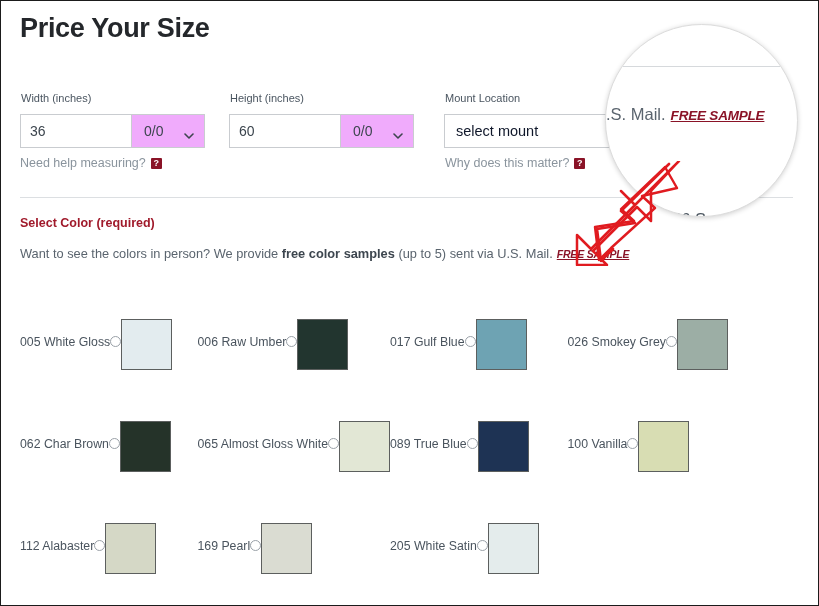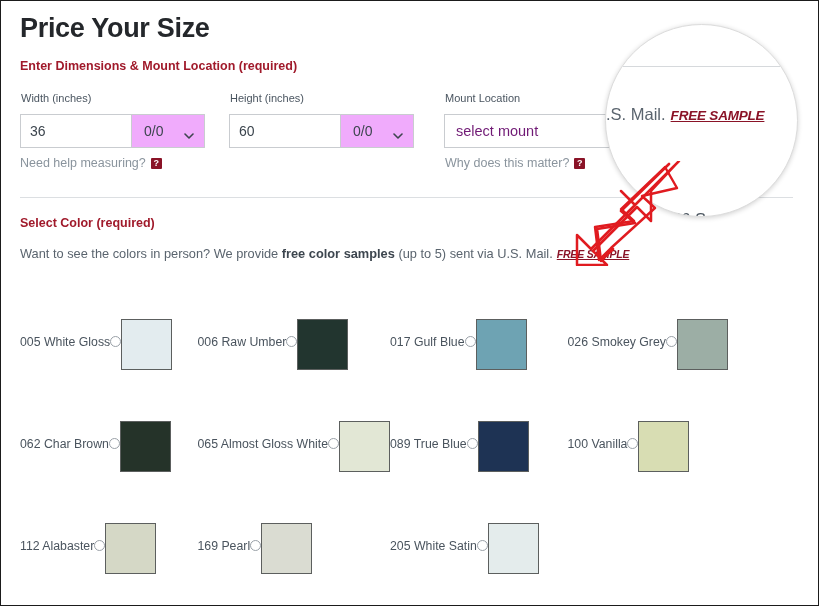--- a/index.html
+++ b/index.html
@@ -109,21 +109,21 @@
     width: 208px;
     height: 34px;
     box-sizing: border-box;
     border: 1px solid #c9ccd0;
     background: #ffffff;
     display: flex;
     align-items: center;
   }
   .mount-select .val {
     font-size: 14.5px;
-    color: #701a75;
+    color: #0f172a;
     padding-left: 11px;
     text-align: center;
   }
 
   .helper {
     position: absolute;
     font-size: 12.5px;
     color: #8a949d;
     display: flex;
     align-items: center;
@@ -266,21 +266,20 @@
   }
 </style>
 </head>
 <body>
 
 <div class="page">
   <div class="inner">
 
     <div class="page-title">Price Your Size</div>
 
-    <div class="section-label dims">Enter Dimensions &amp; Mount Location (required)</div>
 
     <div class="field-label fl-width">Width (inches)</div>
     <div class="input-group ig-width">
       <input class="text-input" type="text" value="36" style="">
       <div class="frac-select">
         <span class="val">0/0</span>
         <span class="caret">
           <svg viewBox="0 0 10 10" width="10" height="10">
               <path d="M1 3 L5 7 L9 3" fill="none" stroke="#3c454e" stroke-width="1.6" stroke-linecap="round" stroke-linejoin="round"></path>
             </svg>

